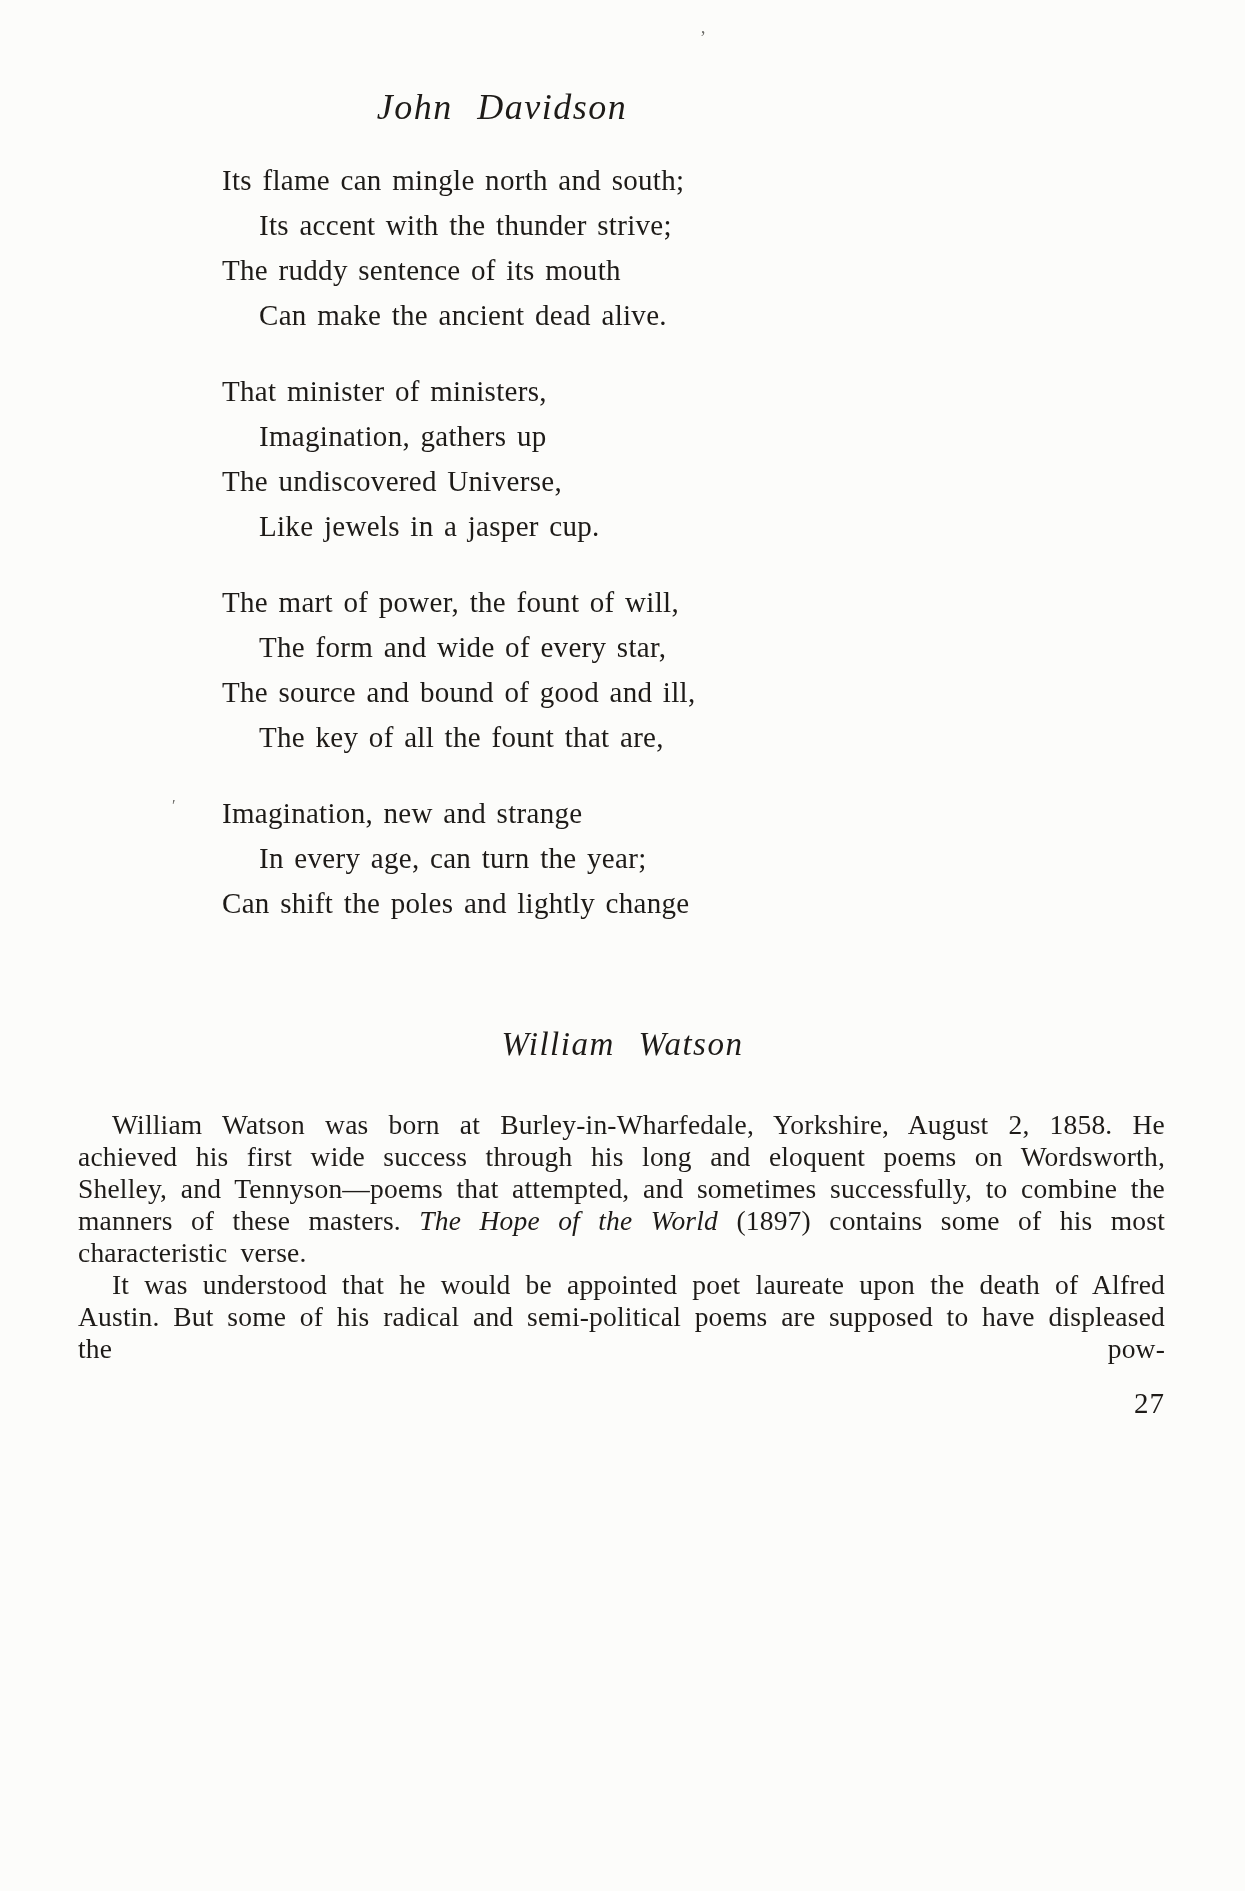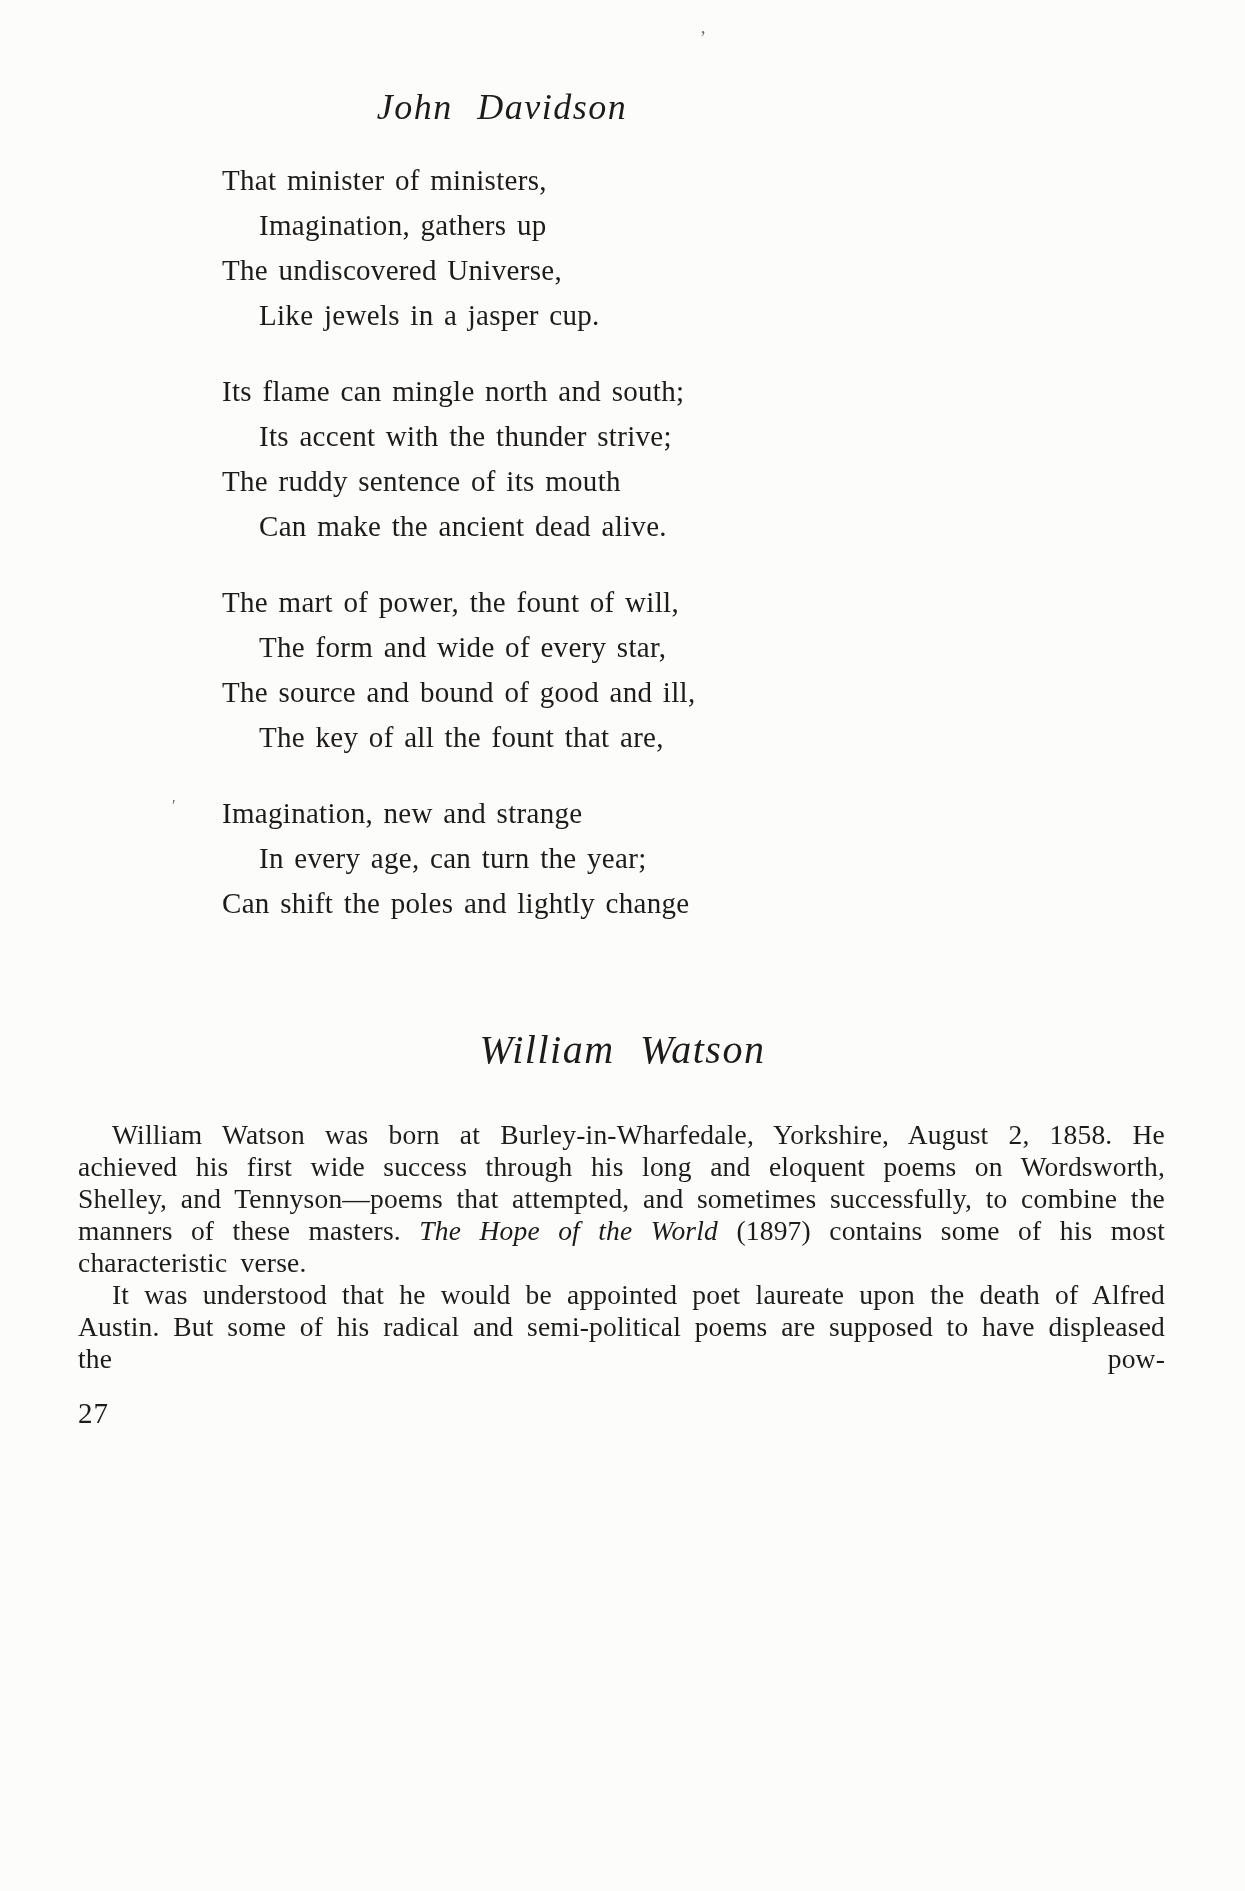--- a/index.html
+++ b/index.html
@@ -63,21 +63,21 @@
     margin-top: 6px;
     font-size: 16px;
     color: #6a6a66;
   }
   
   .section-title {
     margin: 100px 78px 46px 78px;
     text-align: center;
     font-style: italic;
     font-weight: normal;
-    font-size: 40px;
+    font-size: 33px;
     letter-spacing: 1.5px;
     word-spacing: 14px;
   }
   .prose-block {
     margin: 0 80px 0 78px;
   }
   .prose {
     margin: 0;
     font-size: 27.5px;
     line-height: 32px;
@@ -90,48 +90,48 @@
     text-align-last: justify;
   }
   .book-italic {
     font-style: italic;
   }
   
   .page-number {
     margin-top: 22px;
     margin-left: 78px;
     width: 1087px;
-    text-align: left;
+    text-align: right;
     font-size: 29px;
     letter-spacing: 1px;
   }
 </style>
 </head>
 <body>
 
 <div class="page">
 
   <span class="artifact-tick">ʼ</span>
 
   <h1 class="poem-title">John Davidson</h1>
 
   <div class="poem">
 
     <div class="stanza">
+      <div class="pline">Its flame can mingle north and south;</div>
+      <div class="pline indent">Its accent with the thunder strive;</div>
+      <div class="pline">The ruddy sentence of its mouth</div>
+      <div class="pline indent">Can make the ancient dead alive.</div>
+    </div>
+
+    <div class="stanza">
       <div class="pline">That minister of ministers,</div>
       <div class="pline indent">Imagination, gathers up</div>
       <div class="pline">The undiscovered Universe,</div>
       <div class="pline indent">Like jewels in a jasper cup.</div>
-    </div>
-
-    <div class="stanza">
-      <div class="pline">Its flame can mingle north and south;</div>
-      <div class="pline indent">Its accent with the thunder strive;</div>
-      <div class="pline">The ruddy sentence of its mouth</div>
-      <div class="pline indent">Can make the ancient dead alive.</div>
     </div>
 
     <div class="stanza">
       <div class="pline">The mart of power, the fount of will,</div>
       <div class="pline indent">The form and wide of every star,</div>
       <div class="pline">The source and bound of good and ill,</div>
       <div class="pline indent">The key of all the fount that are,</div>
     </div>
 
     <div class="stanza">

